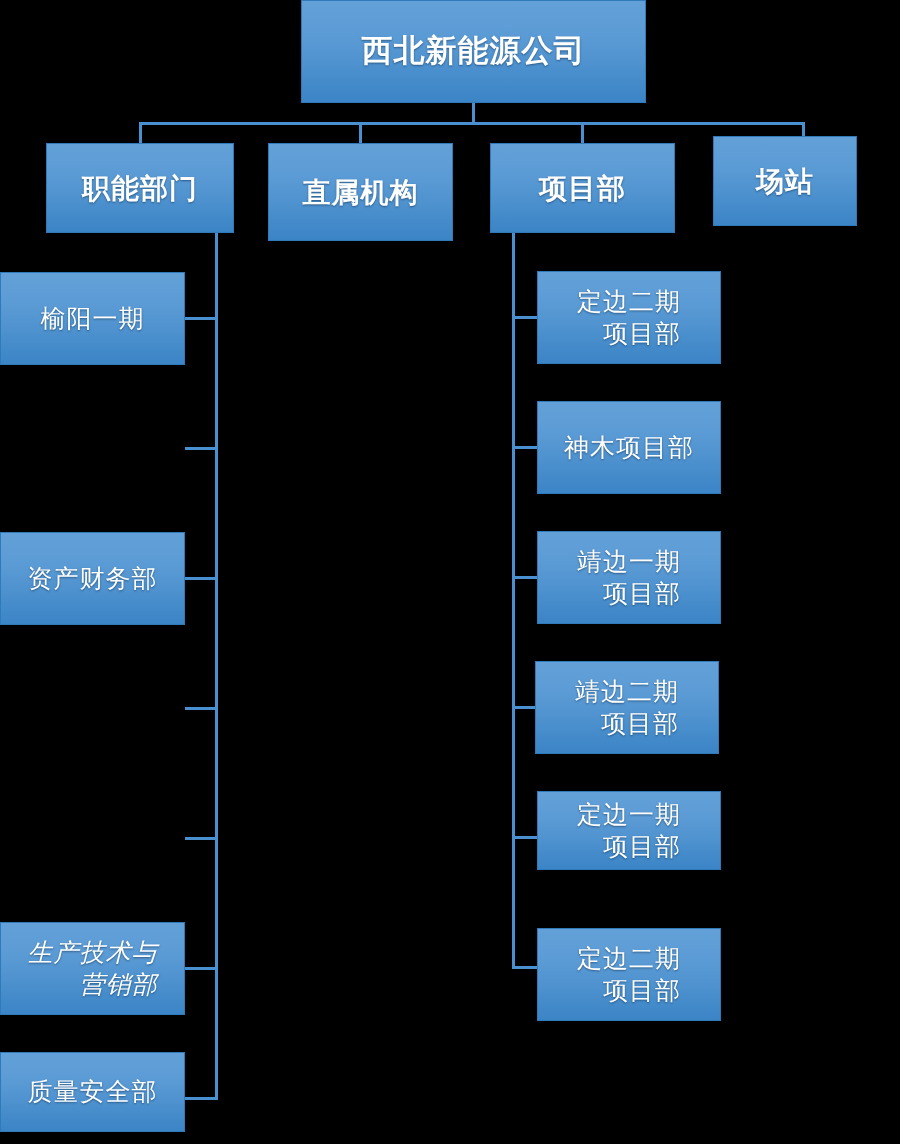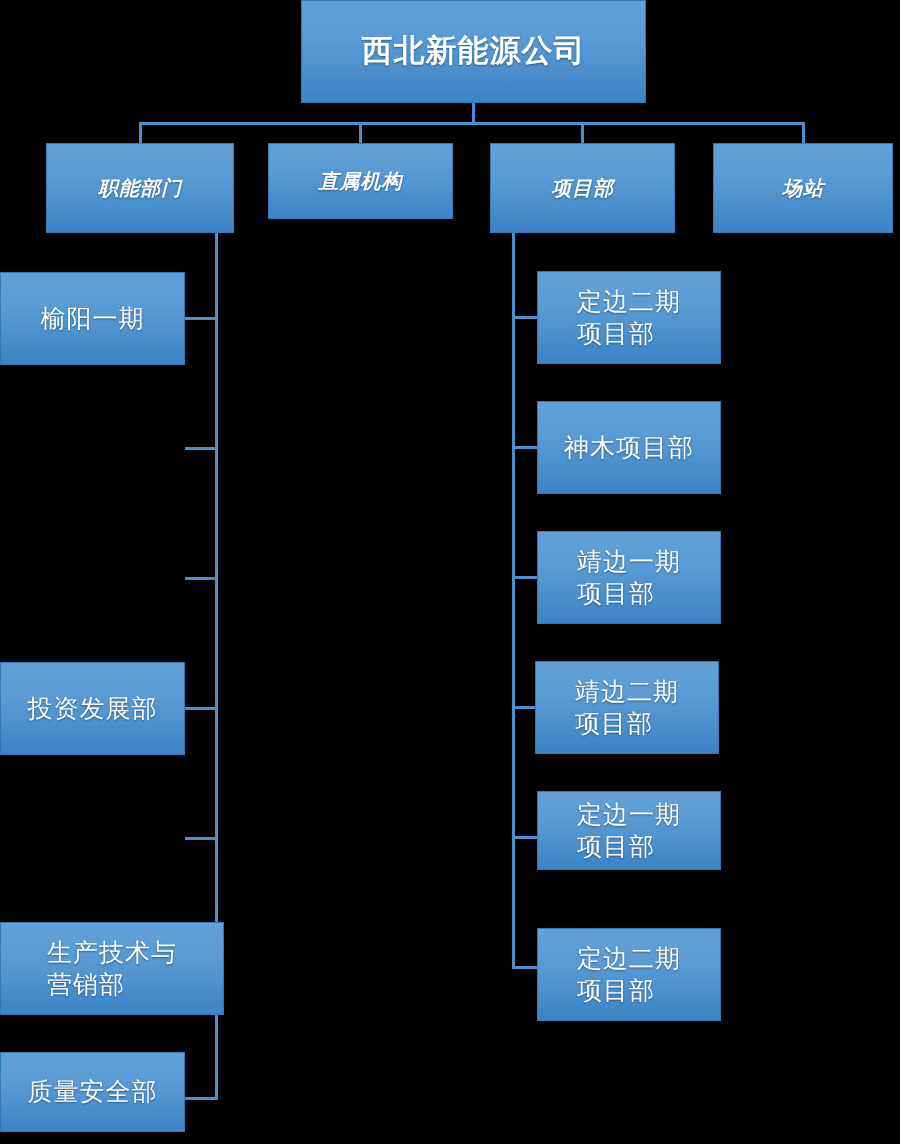--- a/index.html
+++ b/index.html
@@ -18,37 +18,36 @@
     overflow: hidden;
   }
 
   
   .node {
     position: absolute;
     box-sizing: border-box;
     display: flex;
     align-items: center;
     justify-content: center;
-    text-align: left;
+    text-align: right;
     color: #ffffff;
     background: linear-gradient(to bottom, #63a0d8 0%, #5b9bd5 35%, #4a8fcd 70%, #3b84c6 100%);
     border: 1px solid #2f7ab8;
     text-shadow: 0 1px 2px rgba(10,40,70,0.55);
     line-height: 1.25;
     white-space: pre-line;
     letter-spacing: 1px;
   }
   .node.root {
     font-size: 31px;
     font-weight: bold;
   }
   .node.level2 {
-    font-size: 20px;
+    font-size: 28px;
     font-weight: bold;
-    font-style: italic;
   }
   .node.leaf {
     font-size: 25px;
     font-weight: normal;
   }
 
   
   .conn {
     position: absolute;
     background: #4a8fd0;
@@ -67,44 +66,44 @@
 
   <div class="conn h" style="left:139px; top:122px; width:666px;"></div>
 
   <div class="conn v" style="left:139px; top:122px; height:22px;"></div>
   <div class="conn v" style="left:359px; top:122px; height:22px;"></div>
   <div class="conn v" style="left:581px; top:122px; height:22px;"></div>
   <div class="conn v" style="left:802px; top:122px; height:22px;"></div>
 
   <div class="node level2" style="left:46px; top:143px; width:188px; height:90px;">职能部门</div>
 
-  <div class="node level2" style="left:268px; top:143px; width:185px; height:76px;">直属机构</div>
+  <div class="node level2" style="left:268px; top:143px; width:185px; height:98px;">直属机构</div>
 
   <div class="node level2" style="left:490px; top:143px; width:185px; height:90px;">项目部</div>
 
-  <div class="node level2" style="left:713px; top:143px; width:180px; height:90px;">场站</div>
+  <div class="node level2" style="left:713px; top:136px; width:144px; height:90px;">场站</div>
 
   <div class="conn v" style="left:215px; top:233px; height:866px;"></div>
 
   <div class="conn h" style="left:185px; top:317px; width:33px;"></div>
   <div class="conn h" style="left:185px; top:447px; width:33px;"></div>
   <div class="conn h" style="left:185px; top:577px; width:33px;"></div>
   <div class="conn h" style="left:185px; top:707px; width:33px;"></div>
   <div class="conn h" style="left:185px; top:837px; width:33px;"></div>
   <div class="conn h" style="left:185px; top:967px; width:33px;"></div>
   <div class="conn h" style="left:185px; top:1097px; width:33px;"></div>
 
   <div class="node leaf" style="left:0px; top:272px; width:185px; height:93px;">榆阳一期</div>
 
 
-
-  <div class="node leaf" style="left:0px; top:662px; width:185px; height:93px;">投资发展部</div>
+  <div class="node leaf" style="left:0px; top:532px; width:185px; height:93px;">资产财务部</div>
 
 
-  <div class="node leaf" style="left:0px; top:922px; width:224px; height:93px;">生产技术与
+
+  <div class="node leaf" style="left:0px; top:922px; width:185px; height:93px;font-style:italic;">生产技术与
 营销部</div>
 
   <div class="node leaf" style="left:0px; top:1052px; width:185px; height:80px;">质量安全部</div>
 
   <div class="conn v" style="left:512px; top:233px; height:736px;"></div>
 
   <div class="conn h" style="left:512px; top:316px; width:28px;"></div>
   <div class="conn h" style="left:512px; top:446px; width:28px;"></div>
   <div class="conn h" style="left:512px; top:576px; width:28px;"></div>
   <div class="conn h" style="left:512px; top:706px; width:28px;"></div>

